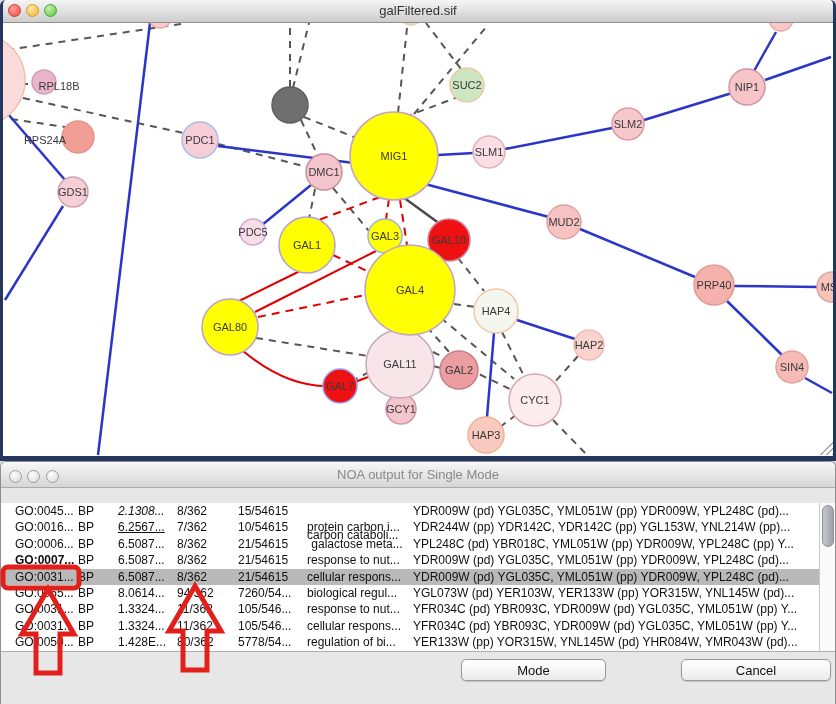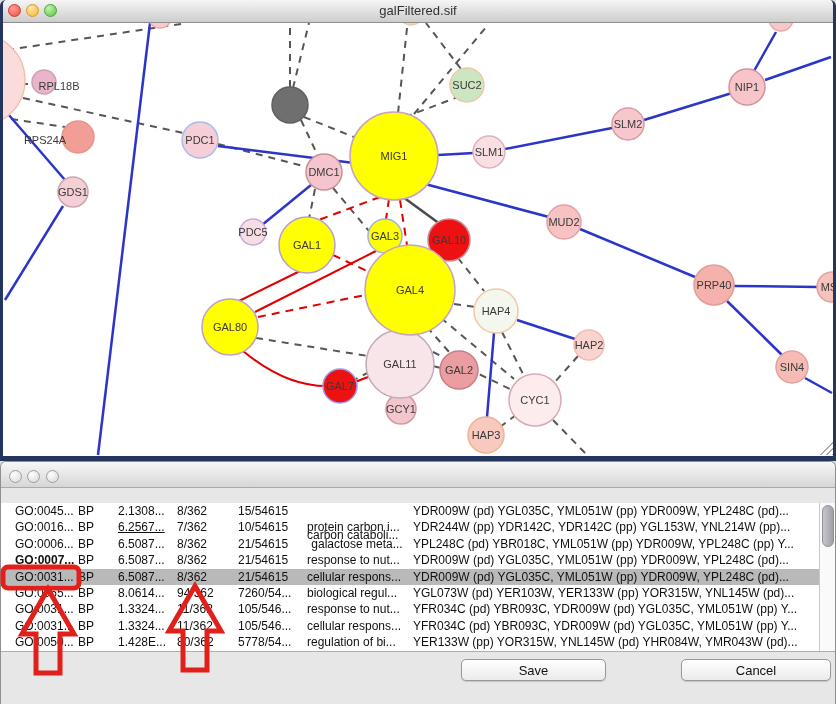--- a/index.html
+++ b/index.html
@@ -204,27 +204,28 @@
     <span class="tl grn"></span>
     <span class="title">galFiltered.sif</span>
   </div>
 </div>
 
 <div class="win-bot">
   <div class="titlebar2">
     <span class="tl gray g1"></span>
     <span class="tl gray g2"></span>
     <span class="tl gray g3"></span>
+    <span class="title">NOA output for Single Mode</span>
   </div>
   <div class="tbody" id="tbody">
       <div class="tr">
         <div style="width: 8px; flex: 0 0 auto;"></div>
         <div class="td" style="width: 65px; padding-left: 6px;">GO:0045...</div>
         <div class="td" style="width: 39px; padding-left: 4px;">BP</div>
-        <div class="td" style="width: 60px; padding-left: 5px;">2.1308...</div>
+        <div class="td" style="width: 60px; padding-left: 5px; font-style: italic;">2.1308...</div>
         <div class="td" style="width: 60px; padding-left: 4px;">8/362</div>
         <div class="td" style="width: 70px; padding-left: 5px;">15/54615</div>
         <div class="td" style="width: 104px; padding-left: 4px; margin-top: 47px;">carbon cataboli...</div>
         <div class="td" style="width: 411px; padding-left: 6px;">YDR009W (pd) YGL035C, YML051W (pp) YDR009W, YPL248C (pd)...</div>
       </div>
       <div class="tr">
         <div style="width: 8px; flex: 0 0 auto;"></div>
         <div class="td" style="width: 65px; padding-left: 6px;">GO:0016...</div>
         <div class="td" style="width: 39px; padding-left: 4px;">BP</div>
         <div class="td" style="width: 60px; padding-left: 5px; text-decoration: underline;">6.2567...</div>
@@ -301,21 +302,21 @@
         <div class="td" style="width: 60px; padding-left: 4px;">80/362</div>
         <div class="td" style="width: 70px; padding-left: 5px;">5778/54...</div>
         <div class="td" style="width: 104px; padding-left: 4px;">regulation of bi...</div>
         <div class="td" style="width: 411px; padding-left: 6px;">YER133W (pp) YOR315W, YNL145W (pd) YHR084W, YMR043W (pd)...</div>
       </div>
     </div>
   <div class="table-bottom"></div>
   <div class="vscroll">
     <div class="vthumb"></div>
   </div>
-  <button class="btn save">Save</button>
+  <button class="btn save">Mode</button>
   <button class="btn cancel">Cancel</button>
 </div>
 
 <svg class="annot" id="annot-svg">
     <rect x="3" y="567" width="76" height="21" rx="5" fill="none" stroke="#e1201b" stroke-width="5"></rect>
     <polygon points="48,589 74,634 60,634 60,673 36,673 36,634 22,634" fill="none" stroke="#e1201b" stroke-width="5" stroke-linejoin="miter"></polygon>
     <polygon points="195,586 221,631 207,631 207,670 183,670 183,631 169,631" fill="none" stroke="#e1201b" stroke-width="5" stroke-linejoin="miter"></polygon>
   </svg>
 
 </body></html>

